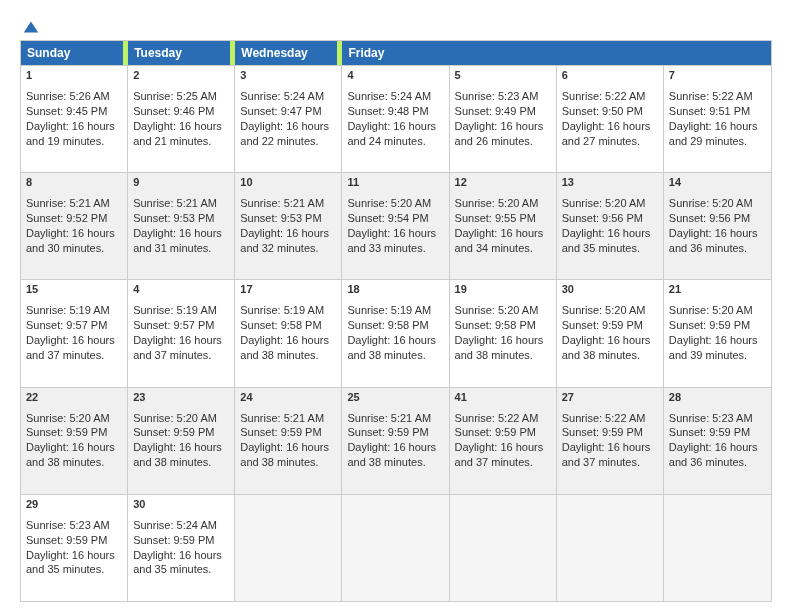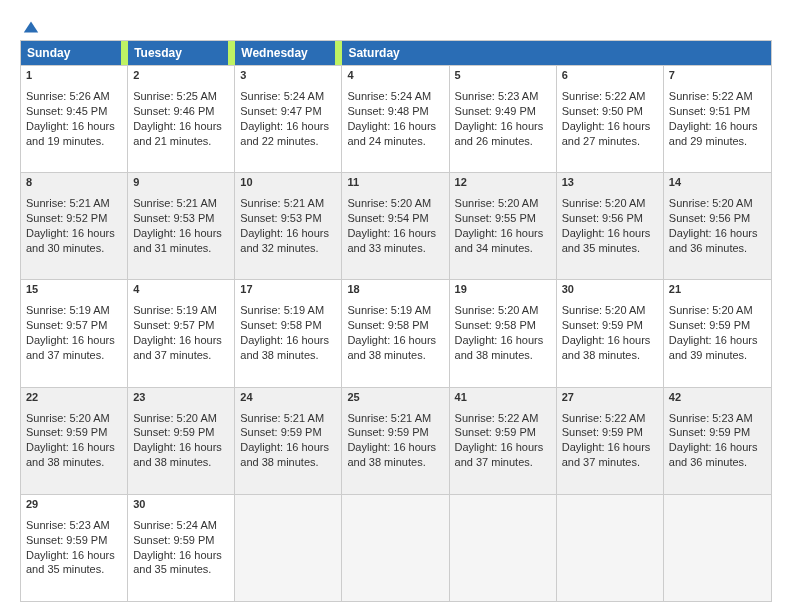--- a/index.html
+++ b/index.html
@@ -66,21 +66,21 @@
     .cal-header {
       display: grid;
       grid-template-columns: repeat(7, 1fr);
       background: #2a6db5;
     }
     .cal-header-cell {
       color: #fff;
       font-weight: bold;
       font-size: 12px;
       padding: 5px 6px;
-      border-right: 7px solid #bef264;
+      border-right: 5px solid #bef264;
     }
     .cal-header-cell:last-child { border-right: none; }
     .cal-body {
       flex: 1;
       display: flex;
       flex-direction: column;
     }
     .cal-row {
       display: grid;
       grid-template-columns: repeat(7, 1fr);
@@ -131,21 +131,21 @@
       <div class="month-title"></div>
       <div class="location"></div>
     </div>
   </div>
 
   <div class="calendar">
     <div class="cal-header">
     <div class="cal-header-cell">Sunday</div>
         <div class="cal-header-cell">Tuesday</div>
         <div class="cal-header-cell">Wednesday</div>
-        <div class="cal-header-cell">Saturday</div>
+        <div class="cal-header-cell">Friday</div>
       </div>
     <div class="cal-body">
     <div class="cal-row">
           <div class="cal-cell">
             <span class="day-num">1</span>
             <div class="cell-text">Sunrise: 5:26 AM<br>Sunset: 9:45 PM<br>Daylight: 16 hours<br>and 19 minutes.</div>
           </div>
           <div class="cal-cell">
             <span class="day-num">2</span>
             <div class="cell-text">Sunrise: 5:25 AM<br>Sunset: 9:46 PM<br>Daylight: 16 hours<br>and 21 minutes.</div>
@@ -250,21 +250,21 @@
           </div>
           <div class="cal-cell shaded">
             <span class="day-num">41</span>
             <div class="cell-text">Sunrise: 5:22 AM<br>Sunset: 9:59 PM<br>Daylight: 16 hours<br>and 37 minutes.</div>
           </div>
           <div class="cal-cell shaded">
             <span class="day-num">27</span>
             <div class="cell-text">Sunrise: 5:22 AM<br>Sunset: 9:59 PM<br>Daylight: 16 hours<br>and 37 minutes.</div>
           </div>
           <div class="cal-cell shaded">
-            <span class="day-num">42</span>
+            <span class="day-num">28</span>
             <div class="cell-text">Sunrise: 5:23 AM<br>Sunset: 9:59 PM<br>Daylight: 16 hours<br>and 36 minutes.</div>
           </div>
         </div>
         <div class="cal-row">
           <div class="cal-cell">
             <span class="day-num">29</span>
             <div class="cell-text">Sunrise: 5:23 AM<br>Sunset: 9:59 PM<br>Daylight: 16 hours<br>and 35 minutes.</div>
           </div>
           <div class="cal-cell">
             <span class="day-num">30</span>

